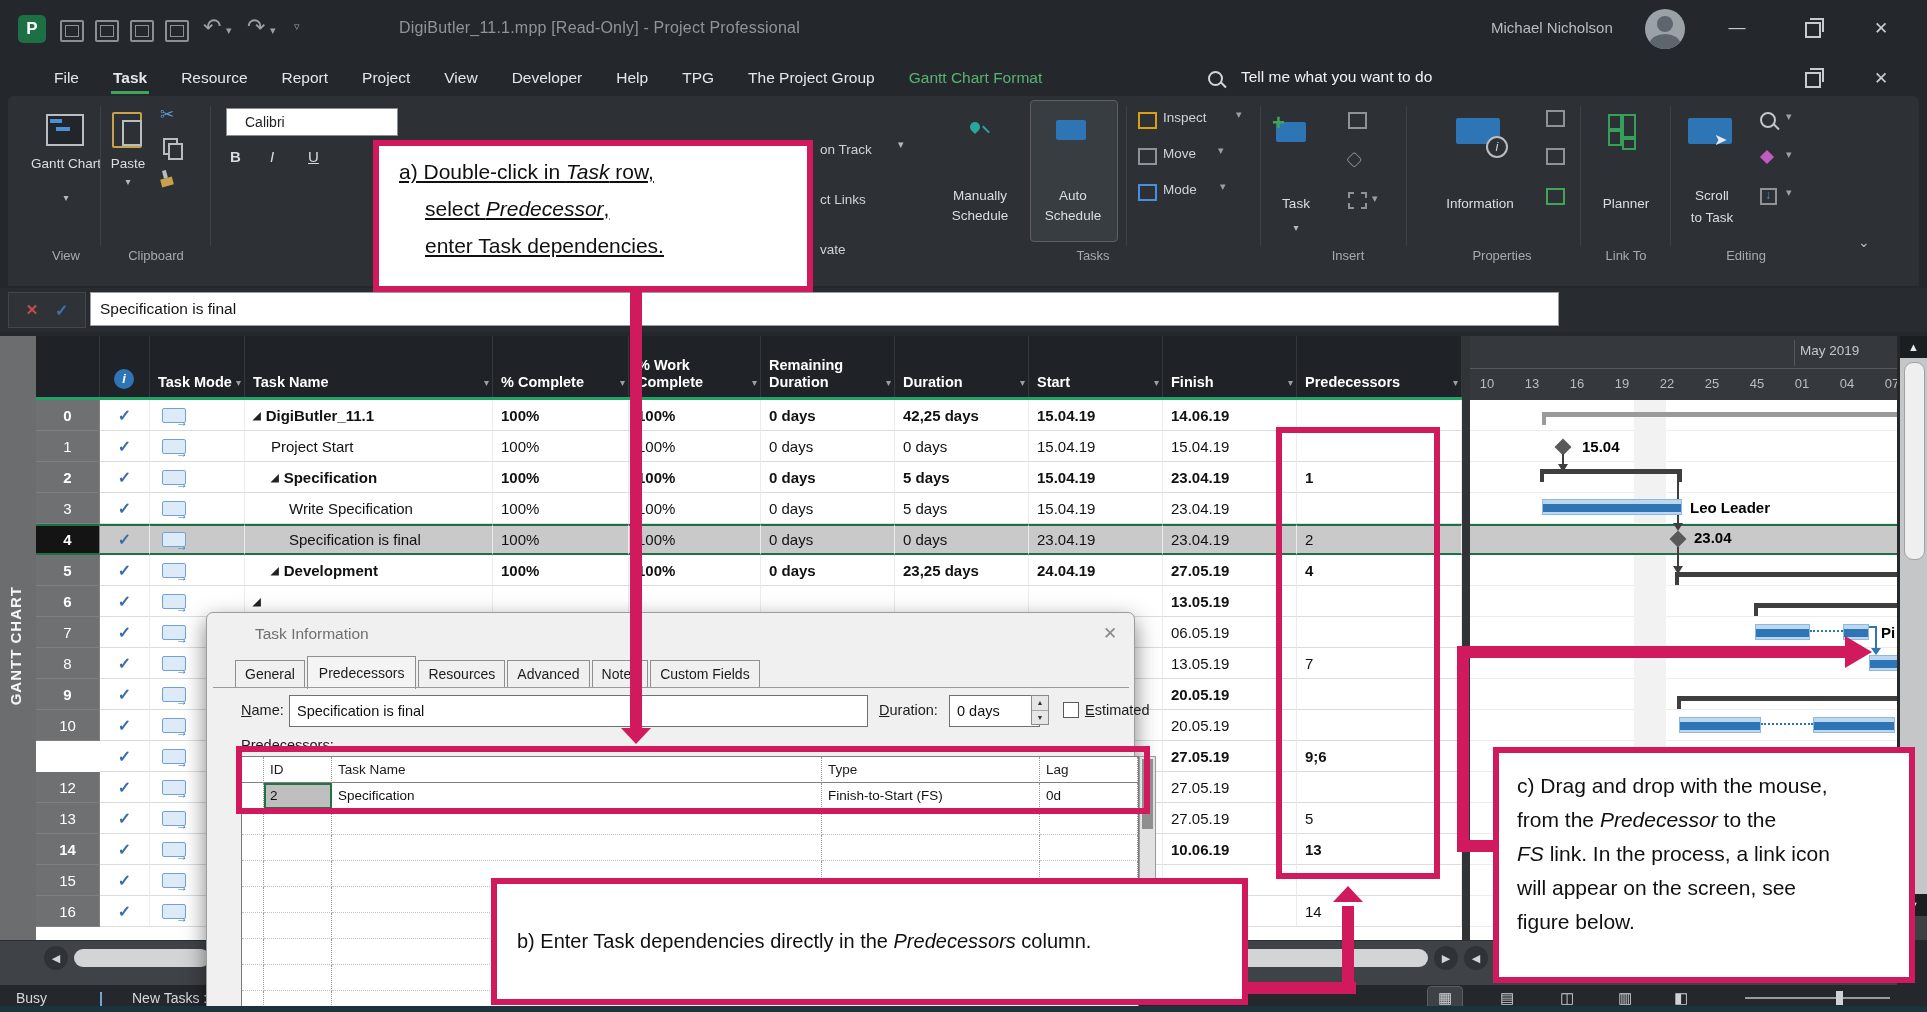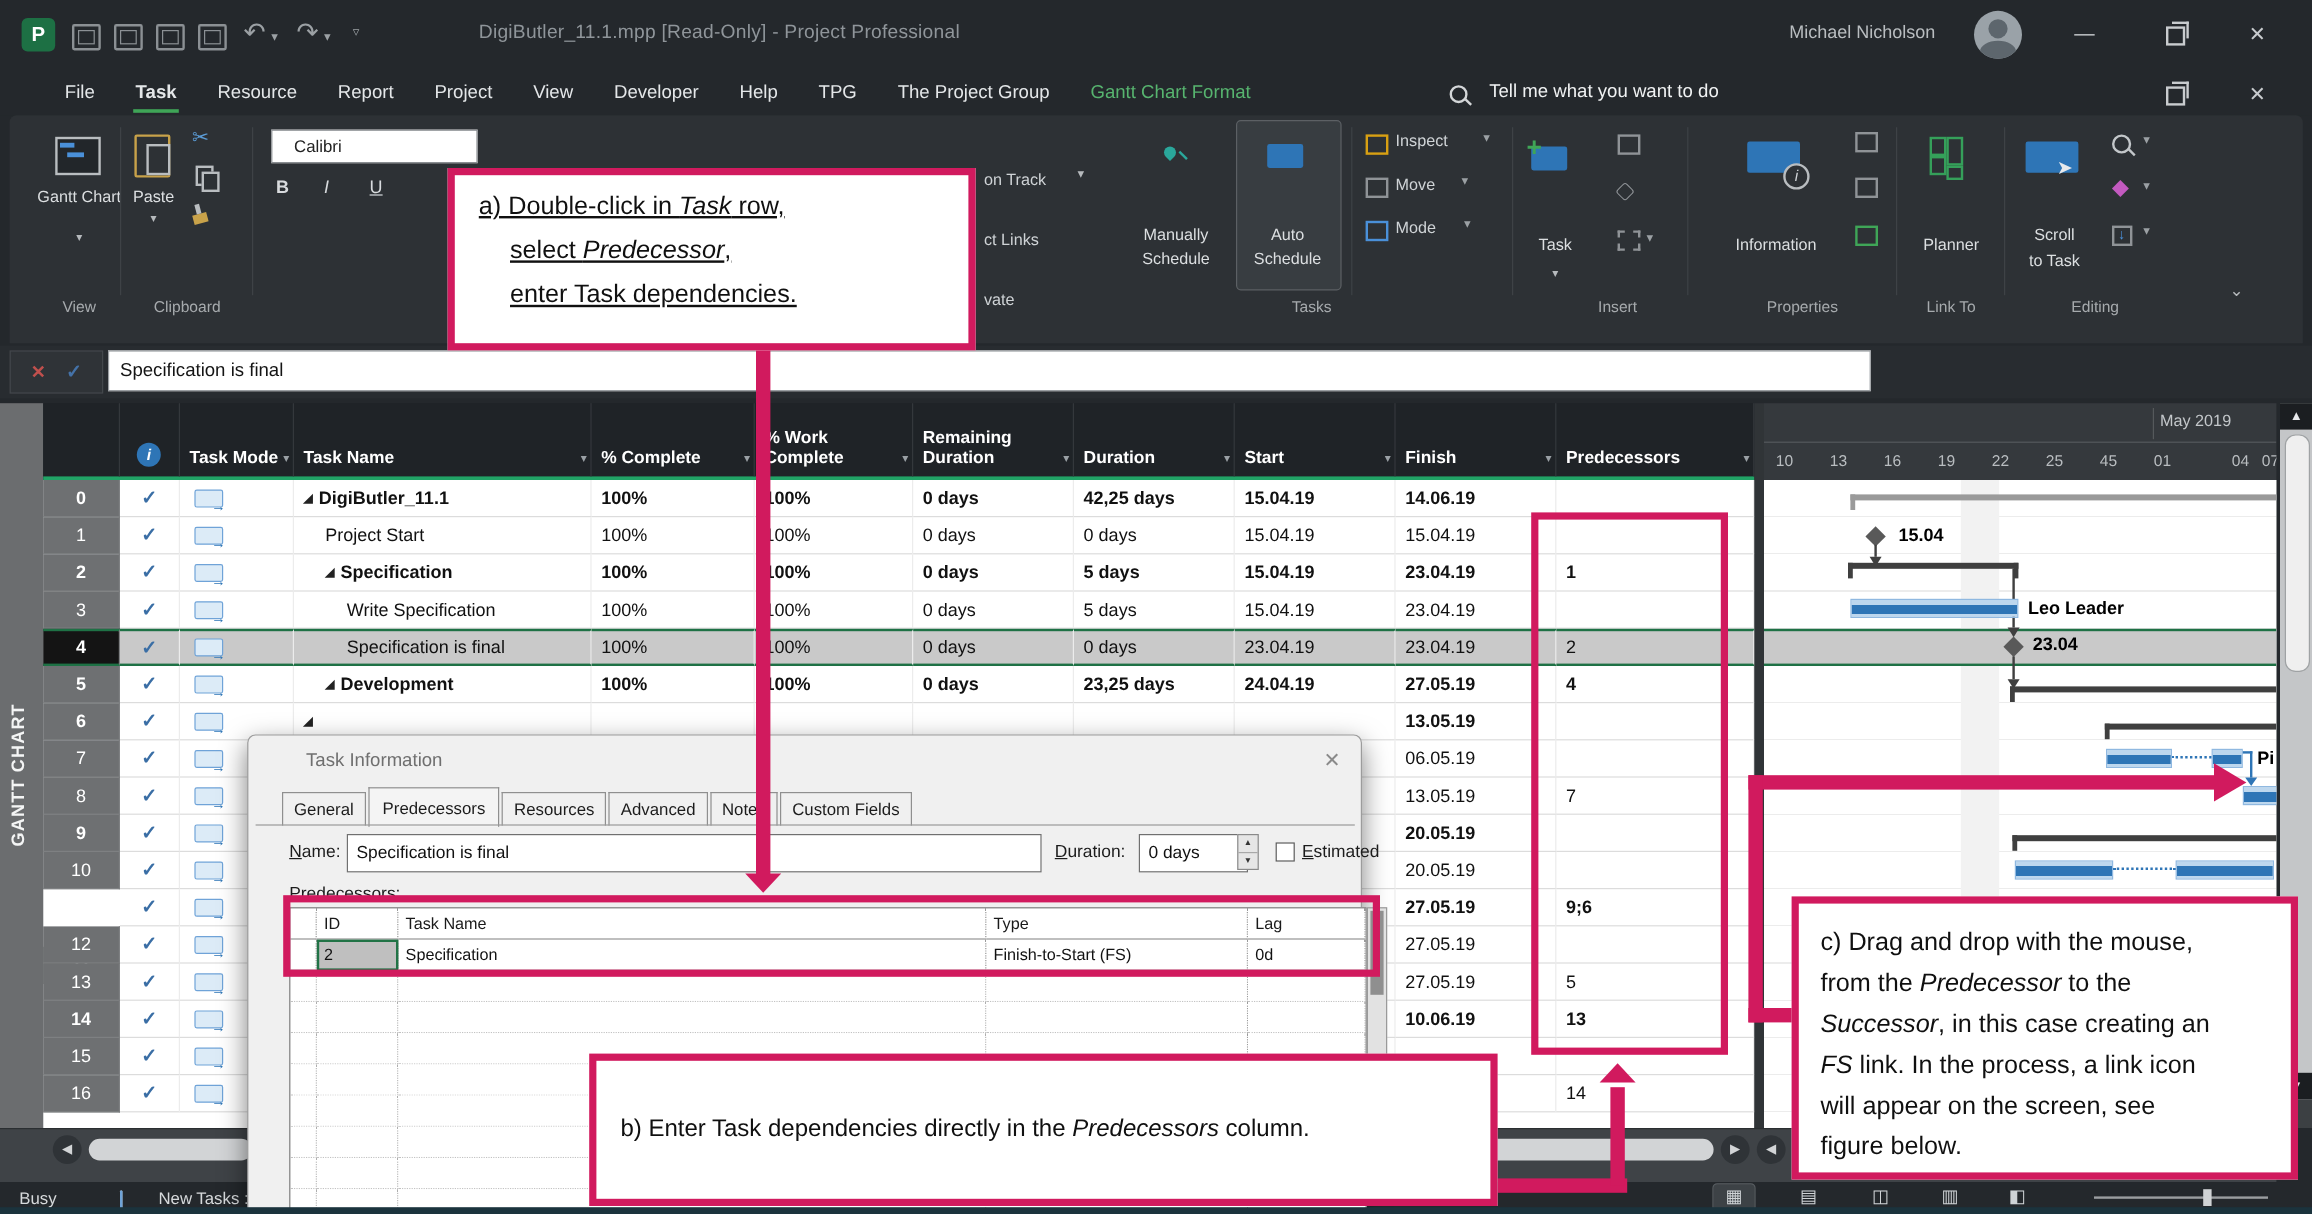--- a/index.html
+++ b/index.html
@@ -685,21 +685,21 @@
       <div class="gtier"></div>
     <div id="gantt-ticks">
         <div class="gtick" style="left: 2px;">10</div>
         <div class="gtick" style="left: 47px;">13</div>
         <div class="gtick" style="left: 92px;">16</div>
         <div class="gtick" style="left: 137px;">19</div>
         <div class="gtick" style="left: 182px;">22</div>
         <div class="gtick" style="left: 227px;">25</div>
         <div class="gtick" style="left: 272px;">45</div>
         <div class="gtick" style="left: 317px;">01</div>
-        <div class="gtick" style="left: 382px;">04</div>
+        <div class="gtick" style="left: 362px;">04</div>
         <div class="gtick" style="left: 407px;">07</div>
       </div>
   </div>
 
   <div id="gantt-body">
     <div class="grows"></div>
     <div class="wkend" style="left:164px;width:32px"></div>
     <div class="gsel"></div>
 
     <div class="sumbar lt noend" style="left:72px;top:12px;width:356px"></div>
@@ -889,19 +889,18 @@
       <div class="line"><span>a) Double-click in </span><i>Task</i><span> row,</span></div>
       <div class="line"><span>select </span><i>Predecessor</i><span>,</span></div>
       <div class="line"><span>enter Task dependencies.</span></div>
     </div>
   <div class="annbox" id="ann-b">
       <div class="line"><span>b) Enter Task dependencies directly in the </span><i>Predecessors</i><span> column.</span></div>
     </div>
   <div class="annbox" id="ann-c">
       <div class="line"><span>c) Drag and drop with the mouse,</span></div>
       <div class="line"><span>from the </span><i>Predecessor</i><span> to the</span></div>
-      <div class="line"><i>Successor</i><span>, in this case creating an</span></div>
       <div class="line"><i>FS</i><span> link. In the process, a link icon</span></div>
       <div class="line"><span>will appear on the screen, see</span></div>
       <div class="line"><span>figure below.</span></div>
     </div>
 
 </div>
 
 </body></html>

